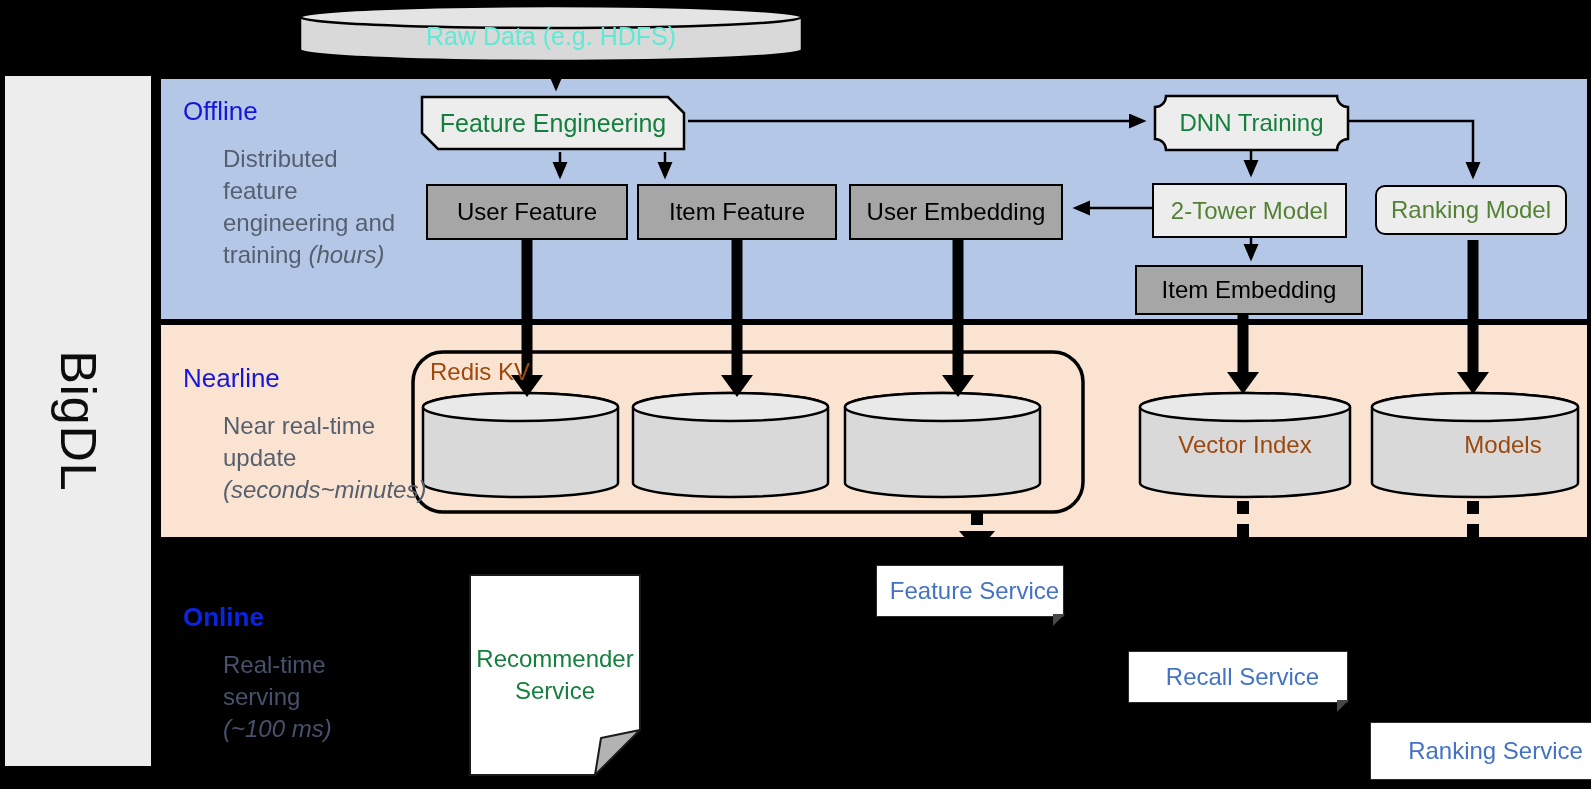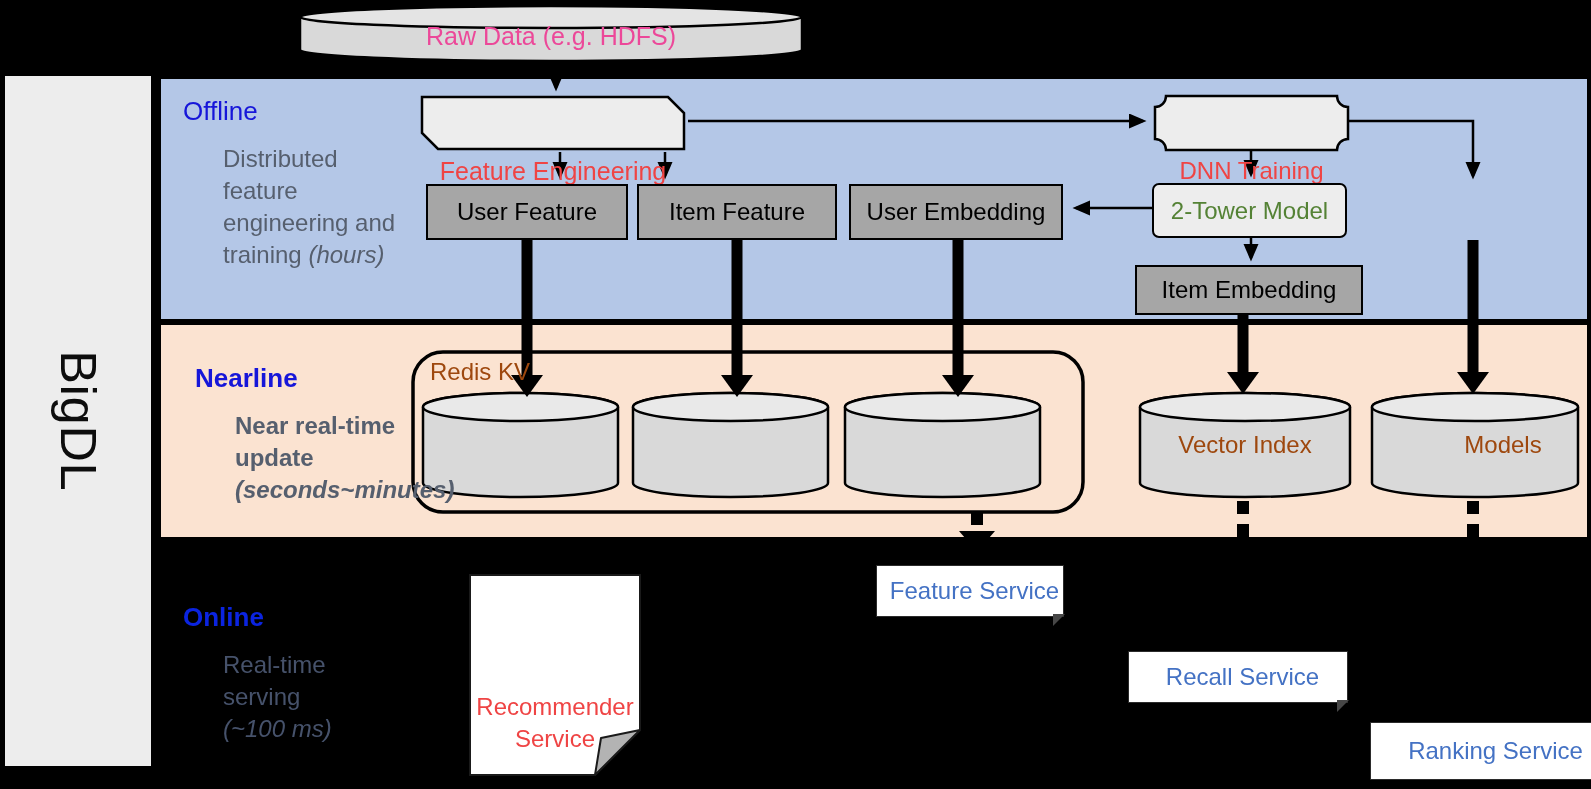--- a/index.html
+++ b/index.html
@@ -15,29 +15,29 @@
   .bigdl-text{transform:rotate(90deg);font-size:50px;color:#0d0d0d;letter-spacing:1px;white-space:nowrap;}
   
   .lane-title{font-size:26px;color:#1616d9;}
   .lane-title.online{font-weight:700;color:#0b24e0;}
   .lane-desc{font-size:24px;line-height:1.33;color:#565f6e;margin-left:40px;}
   .lane-desc.online{color:#46526b;}
   .lane-desc em{font-style:italic;}
   
   .box{position:absolute;box-sizing:border-box;border:2.5px solid #000;display:flex;align-items:center;justify-content:center;font-size:24px;text-align:center;}
   .graybox{background:#a6a6a6;color:#000;justify-content:center;}
-  .roundbox{background:#ededed;border-radius:7px;color:#548235;}
+  .roundbox{background:#ededed;border-radius:0;color:#548235;}
   .service{background:#ffffff;border:1.5px solid #2b2b2b;color:#4472c4;padding-left:9px;}
   .service::after{content:"";position:absolute;right:-2px;bottom:-10px;width:0;height:0;
     border-top:12px solid #474747;border-right:12px solid transparent;}
   
   .lbl{position:absolute;display:flex;align-items:center;justify-content:center;text-align:center;font-size:24px;pointer-events:none;}
-  .blue{color:#ef4444;margin-top:48px;}
+  .blue{color:#15803d;}
   .brown{color:#9e480e;}
-  .black{color:#ec4899;}
+  .black{color:#5eead4;}
   svg.overlay{position:absolute;left:0;top:0;width:1591px;height:789px;}
   .thin{stroke:#000;stroke-width:2.5;fill:none;marker-end:url(#ah);}
   .thick{stroke:#000;stroke-width:11;fill:none;}
   .dashedthick{stroke:#000;stroke-width:12;fill:none;stroke-dasharray:13 10;}
 </style>
 </head>
 <body>
 
 <div class="stage">
 
@@ -133,21 +133,21 @@
   </svg>
 
   <div class="abs" style="left:183px;top:96px;width:230px;">
     <div class="lane-title">Offline</div>
     <div class="lane-desc" style="margin-top:16px;width:188px;">
       <span>Distributed feature engineering and training</span>
       <em>(hours)</em>
     </div>
   </div>
 
-  <div class="abs" style="left:195px;top:363px;width:230px;font-weight:bold;">
+  <div class="abs" style="left:183px;top:363px;width:230px;">
     <div class="lane-title">Nearline</div>
     <div class="lane-desc" style="margin-top:16px;width:205px;">
       <span>Near real-time update</span>
       <em>(seconds~minutes)</em>
     </div>
   </div>
 
   <div class="abs" style="left:183px;top:602px;width:230px;">
     <div class="lane-title online">Online</div>
     <div class="lane-desc online" style="margin-top:16px;width:130px;">
@@ -169,20 +169,23 @@
   </div>
   <div class="box graybox" style="left:637px;top:184px;width:200px;height:56px;">
     <span>Item Feature</span>
   </div>
   <div class="box graybox" style="left:849px;top:184px;width:214px;height:56px;">
     <span>User Embedding</span>
   </div>
   <div class="box roundbox" style="left:1152px;top:183px;width:195px;height:55px;">
     <span>2-Tower Model</span>
   </div>
+  <div class="box roundbox" style="left:1375px;top:185px;width:192px;height:50px;border-radius:10px;">
+    <span>Ranking Model</span>
+  </div>
   <div class="box graybox" style="left:1135px;top:265px;width:228px;height:50px;">
     <span>Item Embedding</span>
   </div>
 
   <div class="box service" style="left:876px;top:565px;width:188px;height:52px;">
     <span>Feature Service</span>
   </div>
   <div class="box service" style="left:1128px;top:651px;width:220px;height:52px;">
     <span>Recall Service</span>
   </div>

